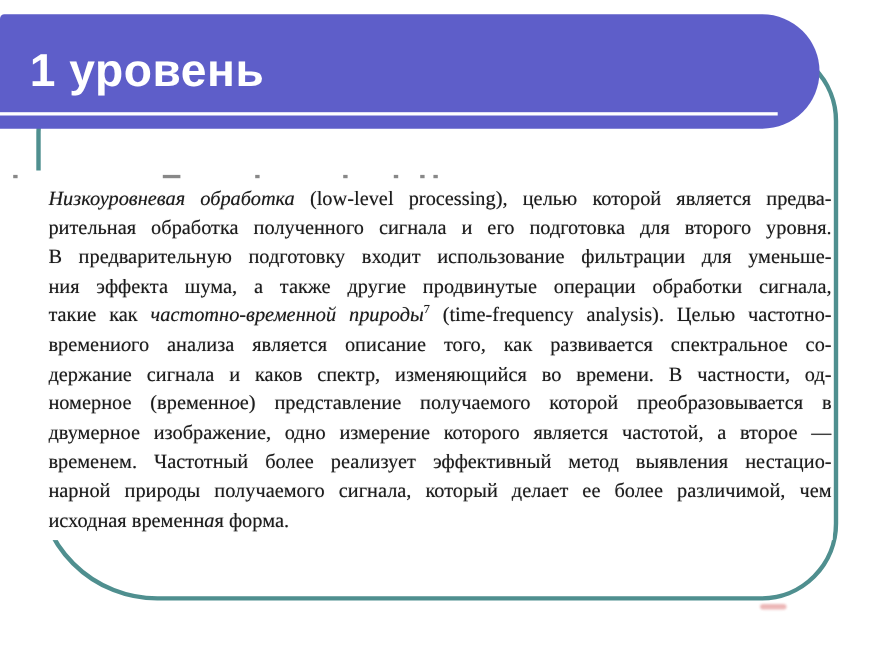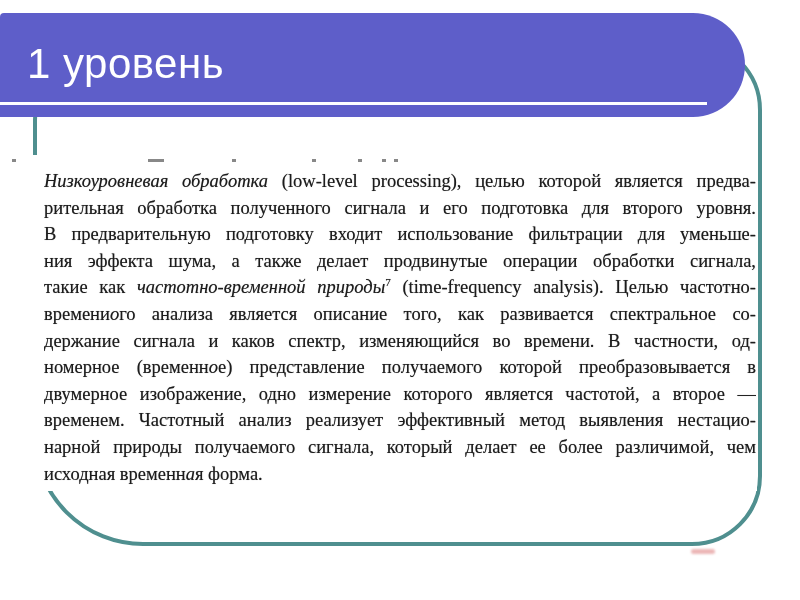--- a/index.html
+++ b/index.html
@@ -29,21 +29,21 @@
     width: 745px; height: 104px;
     background: #5e5ec9;
     border-radius: 4px 52px 52px 0;
     z-index: 3;
     display: flex;
     align-items: center;
   }
   .banner h1 {
     margin: 0 0 2px 27px;
     font-size: 42px;
-    font-weight: normal;
+    font-weight: bold;
     color: #ffffff;
     letter-spacing: 0.5px;
   }
   .banner .underline {
     position: absolute;
     left: 0; top: 89px;
     width: 707px; height: 3px;
     background: #ffffff;
   }
 
@@ -117,25 +117,25 @@
   <div class="artifact" style="left:140px;width:16px;"></div>
   <div class="artifact" style="left:224px;width:4px;"></div>
   <div class="artifact" style="left:304px;width:4px;"></div>
   <div class="artifact" style="left:350px;width:4px;"></div>
   <div class="artifact" style="left:374px;width:4px;"></div>
   <div class="artifact" style="left:386px;width:4px;"></div>
   <div class="scan-text">
       <div class="line"><span class="it">Низкоуровневая обработка</span><span> (low-level processing), целью которой является предва-</span></div>
       <div class="line"><span>рительная обработка полученного сигнала и его подготовка для второго уровня.</span></div>
       <div class="line"><span>В предварительную подготовку входит использование фильтрации для уменьше-</span></div>
-      <div class="line"><span>ния эффекта шума, а также делает продвинутые операции обработки сигнала,</span></div>
+      <div class="line"><span>ния эффекта шума, а также другие продвинутые операции обработки сигнала,</span></div>
       <div class="line"><span>такие как </span><span class="it">частотно-временной природы</span><sup>7</sup><span> (time-frequency analysis). Целью частотно-</span></div>
       <div class="line"><span>времени</span><span class="it">о</span><span>го анализа является описание того, как развивается спектральное со-</span></div>
       <div class="line"><span>держание сигнала и каков спектр, изменяющийся во времени. В частности, од-</span></div>
       <div class="line"><span>номерное (временн</span><span class="it">о</span><span>е) представление получаемого которой преобразовывается в</span></div>
       <div class="line"><span>двумерное изображение, одно измерение которого является частотой, а второе —</span></div>
-      <div class="line"><span>временем. Частотный анализ реализует эффективный метод выявления нестацио-</span></div>
+      <div class="line"><span>временем. Частотный более реализует эффективный метод выявления нестацио-</span></div>
       <div class="line"><span>нарной природы получаемого сигнала, который делает ее более различимой, чем</span></div>
       <div class="line last"><span>исходная временн</span><span class="it">а</span><span>я форма.</span></div>
     </div>
 </div>
 
 <div class="red-mark"></div>
 
 </body></html>

